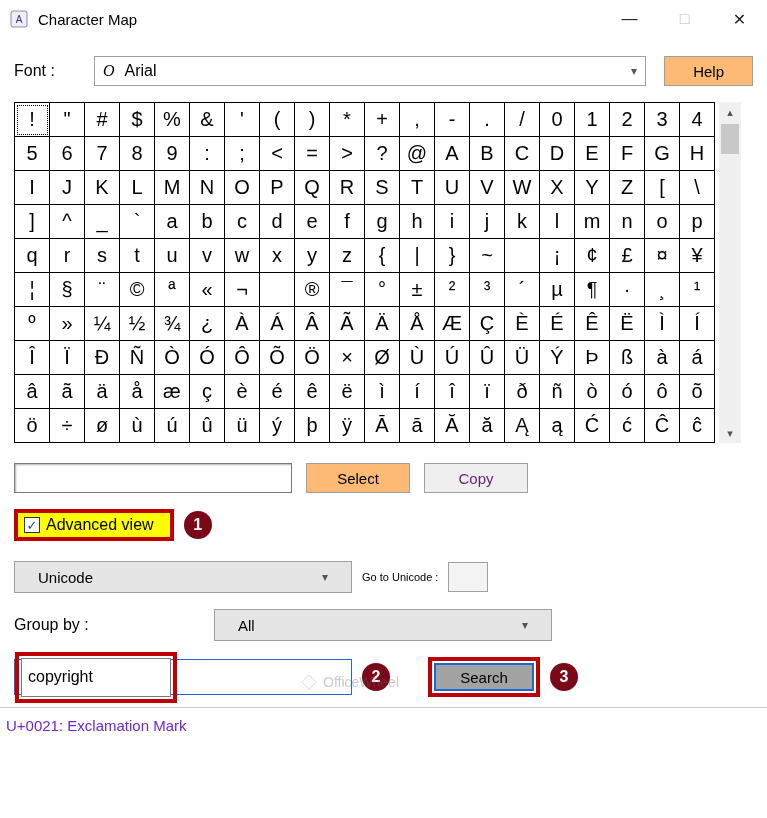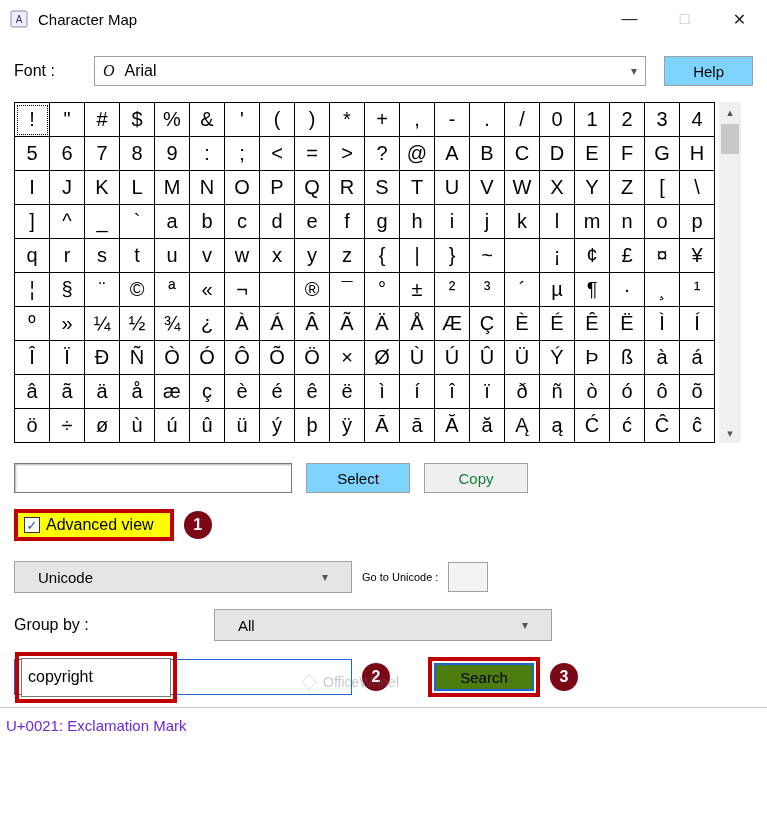--- a/index.html
+++ b/index.html
@@ -11,22 +11,22 @@
 .winbtns { display: flex; }
 .winbtn { width: 55px; height: 38px; display:flex; align-items:center; justify-content:center; font-size:16px; color:#222; cursor:default; }
 .winbtn.dis { color:#bbb; }
 .client { padding: 18px 14px 0 14px; }
 .row { display:flex; align-items:center; margin-bottom: 16px; }
 .lbl { font-size: 16px; color:#000; }
 .font-row .lbl { width: 80px; }
 .fontsel { flex:1; height:30px; border:1px solid #a0a0a0; background:#fff; display:flex; align-items:center; padding:0 8px; margin-right:18px; font-size:16px; }
 .fontsel .it { font-style: italic; font-family: "Times New Roman", serif; margin-right:10px; color:#000; }
 .fontsel .chev { margin-left:auto; color:#555; font-size:12px; }
-.btn { height:30px; border:1px solid #a0a0a0; background:#7dd3fc; font-size:15px; display:flex; align-items:center; justify-content:center; padding:0 28px; cursor:default; }
-.btn.dis { color:#15803d; background:#efefef; }
+.btn { height:30px; border:1px solid #a0a0a0; background:#fdba74; font-size:15px; display:flex; align-items:center; justify-content:center; padding:0 28px; cursor:default; }
+.btn.dis { color:#701a75; background:#efefef; }
 .gridwrap { display:flex; padding-left:0; margin-bottom:20px; }
 .chargrid { border:1px solid #000; border-right:none; border-bottom:none; display:grid; grid-template-columns: repeat(20, 35px); }
 .cell { width:35px; height:34px; border-right:1px solid #000; border-bottom:1px solid #000; display:flex; align-items:center; justify-content:center; font-size:20px; font-family: Arial, sans-serif; background:#fff; color:#000; cursor:default; }
 .cell.sel { outline:1px dotted #000; outline-offset:-3px; }
 .scrollcol { width:22px; margin-left:4px; background:#f0f0f0; position:relative; display:flex; flex-direction:column; }
 .scrollarrow { height:20px; display:flex; align-items:center; justify-content:center; font-size:11px; color:#555; }
 .scrollthumb { width:18px; height:30px; background:#c8c8c8; margin:2px auto; }
 .scrolltrack { flex:1; }
 .copyrow .lbl { width:200px; }
 .copyinput { width:278px; height:30px; border:1px solid #7a7a7a; box-shadow: inset 1px 1px 2px rgba(0,0,0,0.3); margin-right:14px; }
@@ -40,21 +40,21 @@
 .combo { height:32px; border:1px solid #a0a0a0; background:#e5e5e5; display:flex; align-items:center; padding:0 23px; font-size:15px; }
 .combo .chev { margin-left:auto; color:#555; font-size:12px; }
 .gtu { font-size:11px; margin-left:10px; color:#000; }
 .gtuinput { width:40px; height:30px; border:1px solid #a0a0a0; margin-left:10px; background:#f3f3f3; }
 .searchrow { display:flex; align-items:center; margin-bottom:10px; }
 .searchrow .lbl { width:200px; }
 .searchwrap { border:4px solid #c00000; padding:2px; margin-right:0; }
 .searchinput { width:150px; height:39px; border:1px solid #7a7a7a; font-size:16px; padding:0 6px; caret-color:#000; }
 .searchcont { width:338px; height:36px; border:1px solid #1e66d4; display:flex; align-items:center; }
 .searchbtnwrap { border:4px solid #c00000; padding:2px; margin-left:38px; }
-.searchbtn { width:100px; height:28px; border:2px solid #1e66d4; background:#4d7c0f; display:flex; align-items:center; justify-content:center; font-size:15px; }
+.searchbtn { width:100px; height:28px; border:2px solid #1e66d4; background:#a3a3a3; display:flex; align-items:center; justify-content:center; font-size:15px; }
 .status { border-top:1px solid #ccc; padding:9px 6px; font-size:15px; color:#6d28d9; }
 .watermark { position:absolute; left:300px; bottom:52px; opacity:0.35; font-size:14px; display:flex; align-items:center; gap:5px; color:#666; pointer-events:none; }
 .container { position:relative; }
 </style>
 </head>
 <body>
 
 <div class="window container">
   <div class="titlebar">
     <span class="icon">

